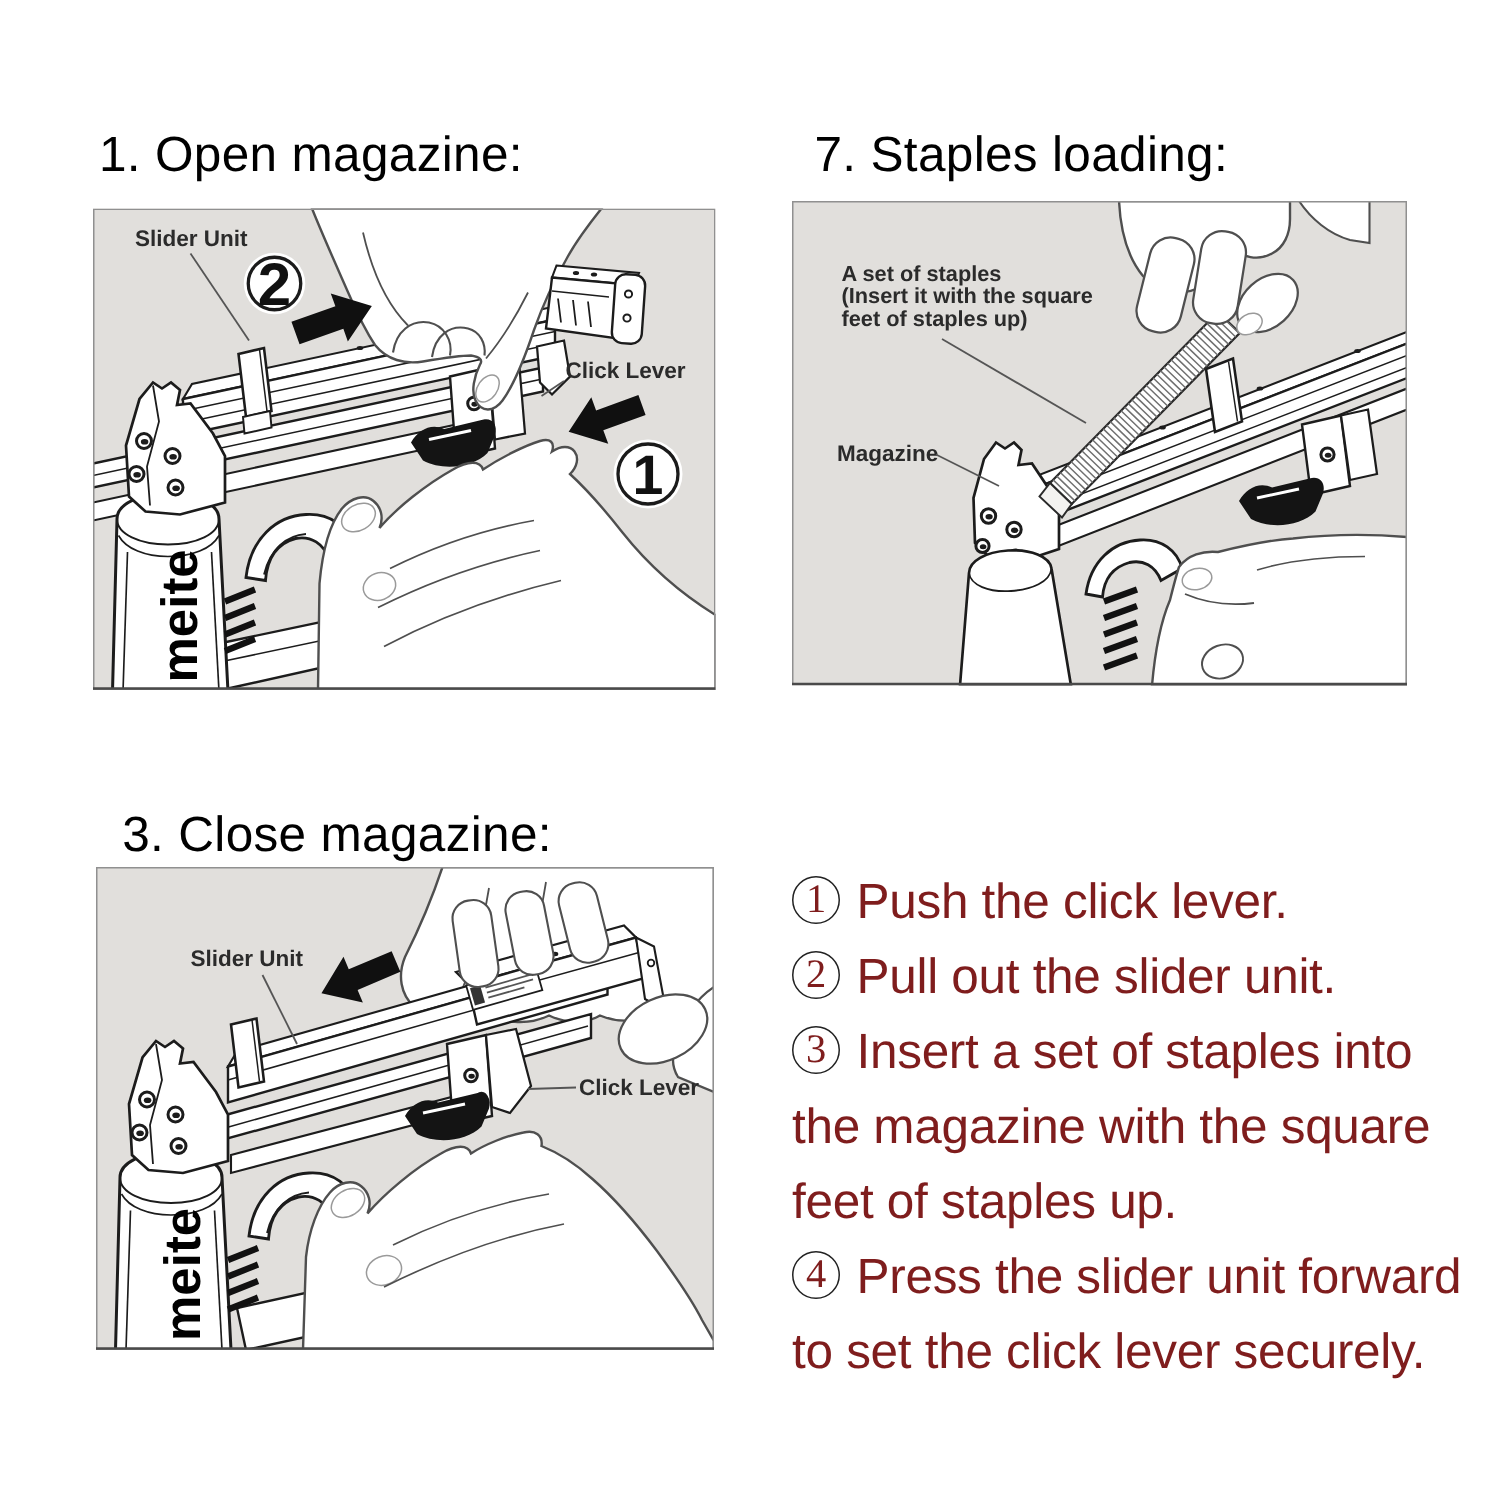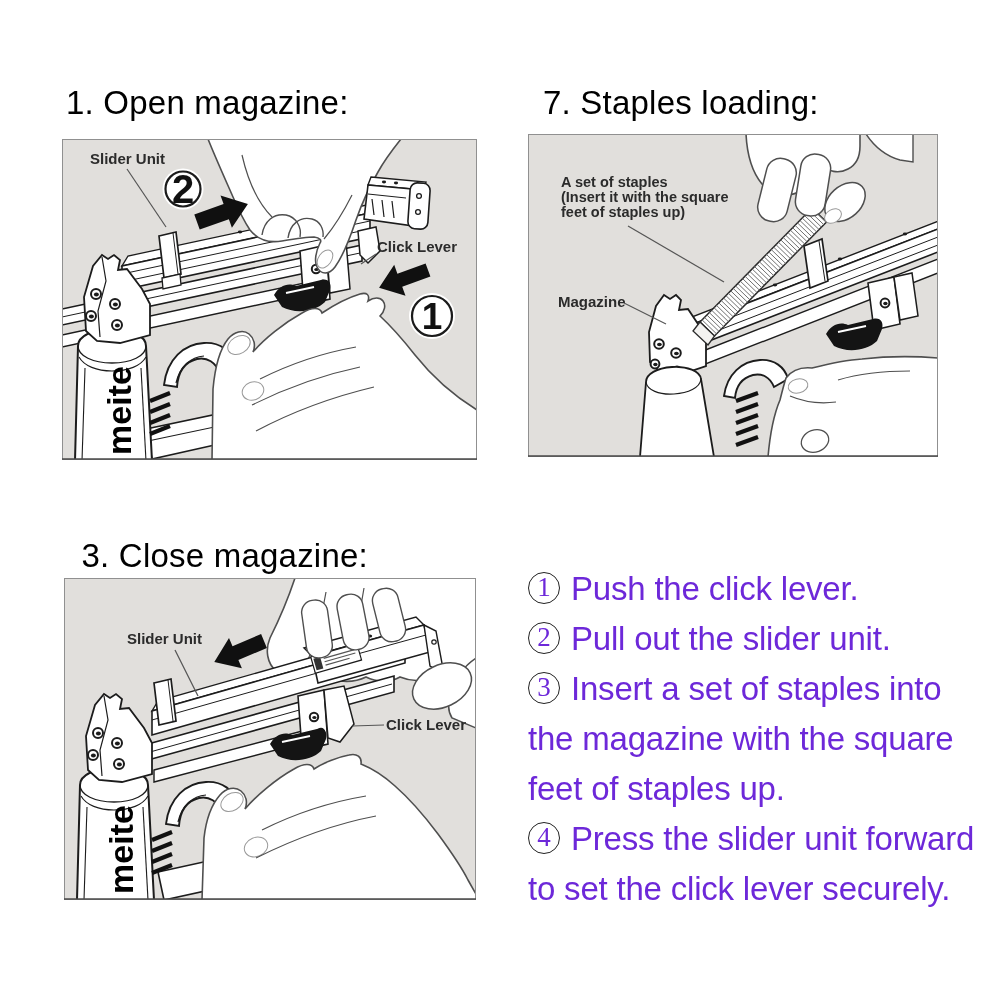--- a/index.html
+++ b/index.html
@@ -1,18 +1,18 @@
 <!DOCTYPE html>
 <html><head><meta charset="utf-8">
 <style>
 html,body{margin:0;padding:0;background:#fff;width:1000px;height:1000px;overflow:hidden;}
 body{font-family:"Liberation Sans",sans-serif;position:relative;}
 .h{position:absolute;font-size:33px;color:#000;white-space:nowrap;line-height:33px;letter-spacing:0.22px;}
 .p{position:absolute;}
-#steps{position:absolute;left:528px;top:564px;font-size:33px;color:#6d28d9;line-height:50px;white-space:nowrap;letter-spacing:-0.2px;}
+#steps{position:absolute;left:528px;top:576px;font-size:33px;color:#7f1d1d;line-height:50px;white-space:nowrap;letter-spacing:-0.2px;}
 .cn{display:inline-block;box-sizing:border-box;width:32px;height:32px;border:1.6px solid #222;border-radius:50%;font-size:27px;font-family:"Liberation Serif",serif;line-height:28px;text-align:center;margin-right:11px;vertical-align:4.2px;letter-spacing:0;}
 svg text{font-family:"Liberation Sans",sans-serif;}
 </style></head>
 <body>
 <div class="h" style="left:66px;top:85.7px;">1. Open magazine:</div>
 <div class="h" style="left:543px;top:85.7px;">7. Staples loading:</div>
 <div class="h" style="left:69.5px;top:539px;margin-left:12px;">3. Close magazine:</div>
 <svg class="p" style="left:62px;top:139px" width="415" height="321" viewBox="0 0 415 321">
     <rect x="0" y="0" width="415" height="321" fill="#e1dfdc"></rect>
     <path d="M0,170 L300,106 L300,122 L0,186 Z" fill="#fff" stroke="#1c1c1c" stroke-width="1.6"></path>

